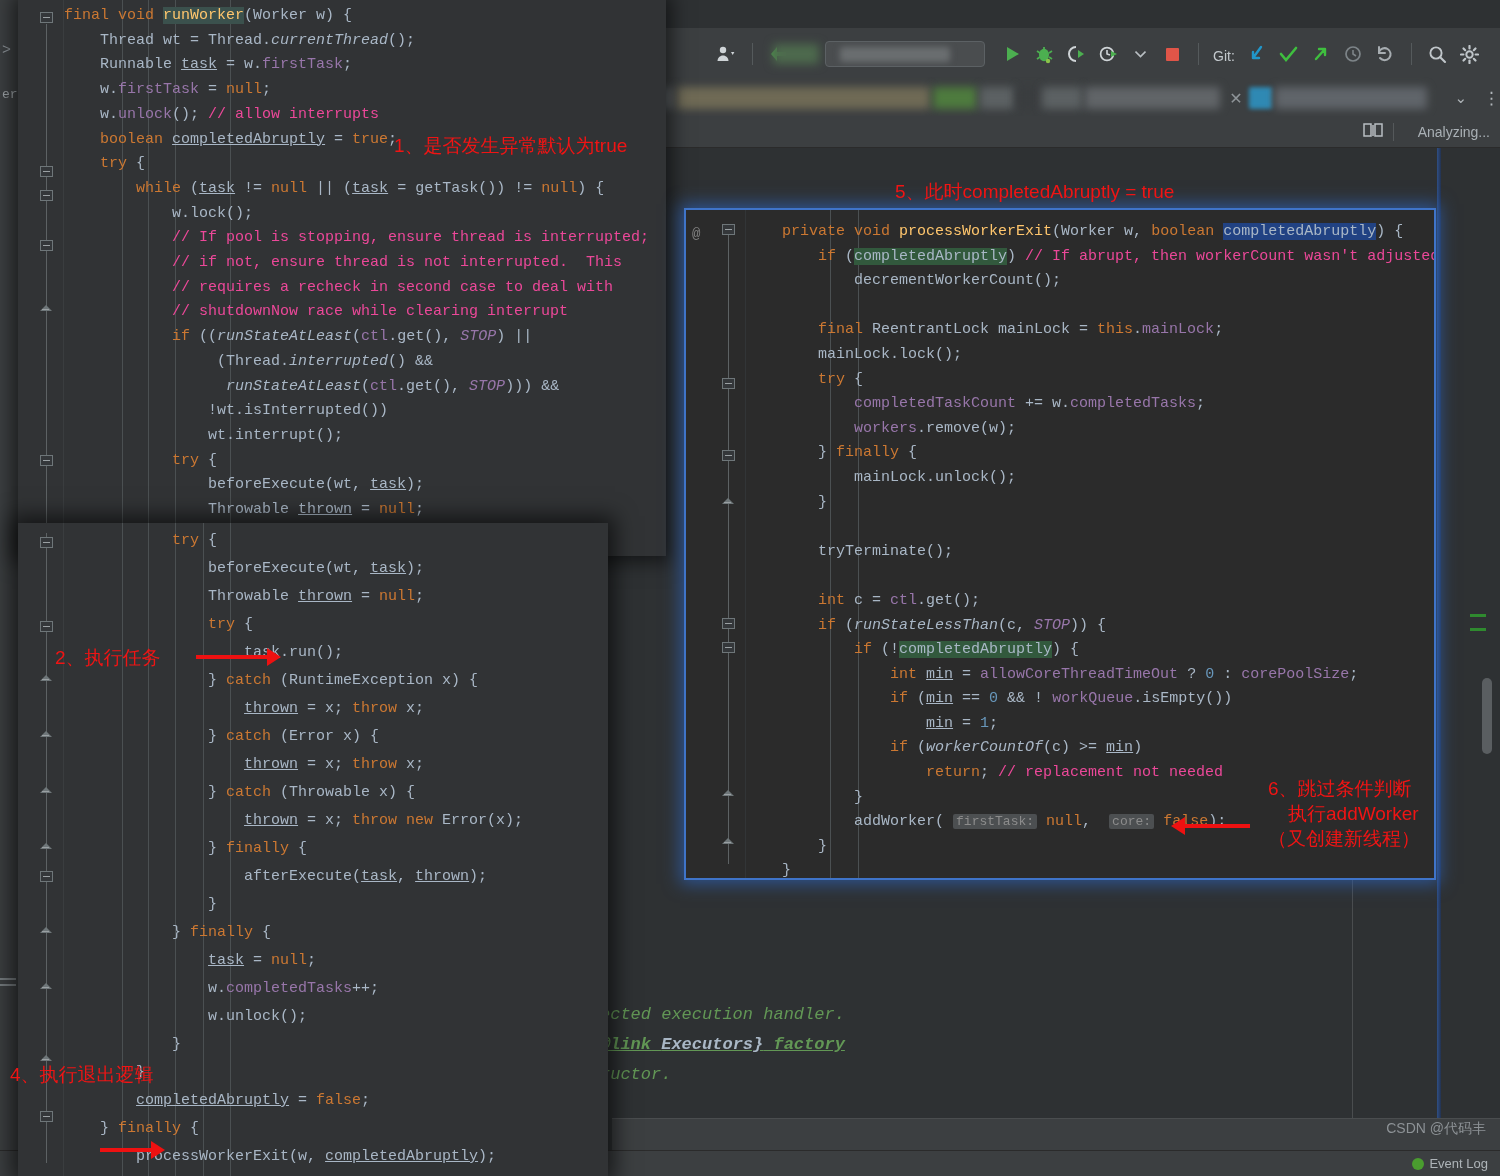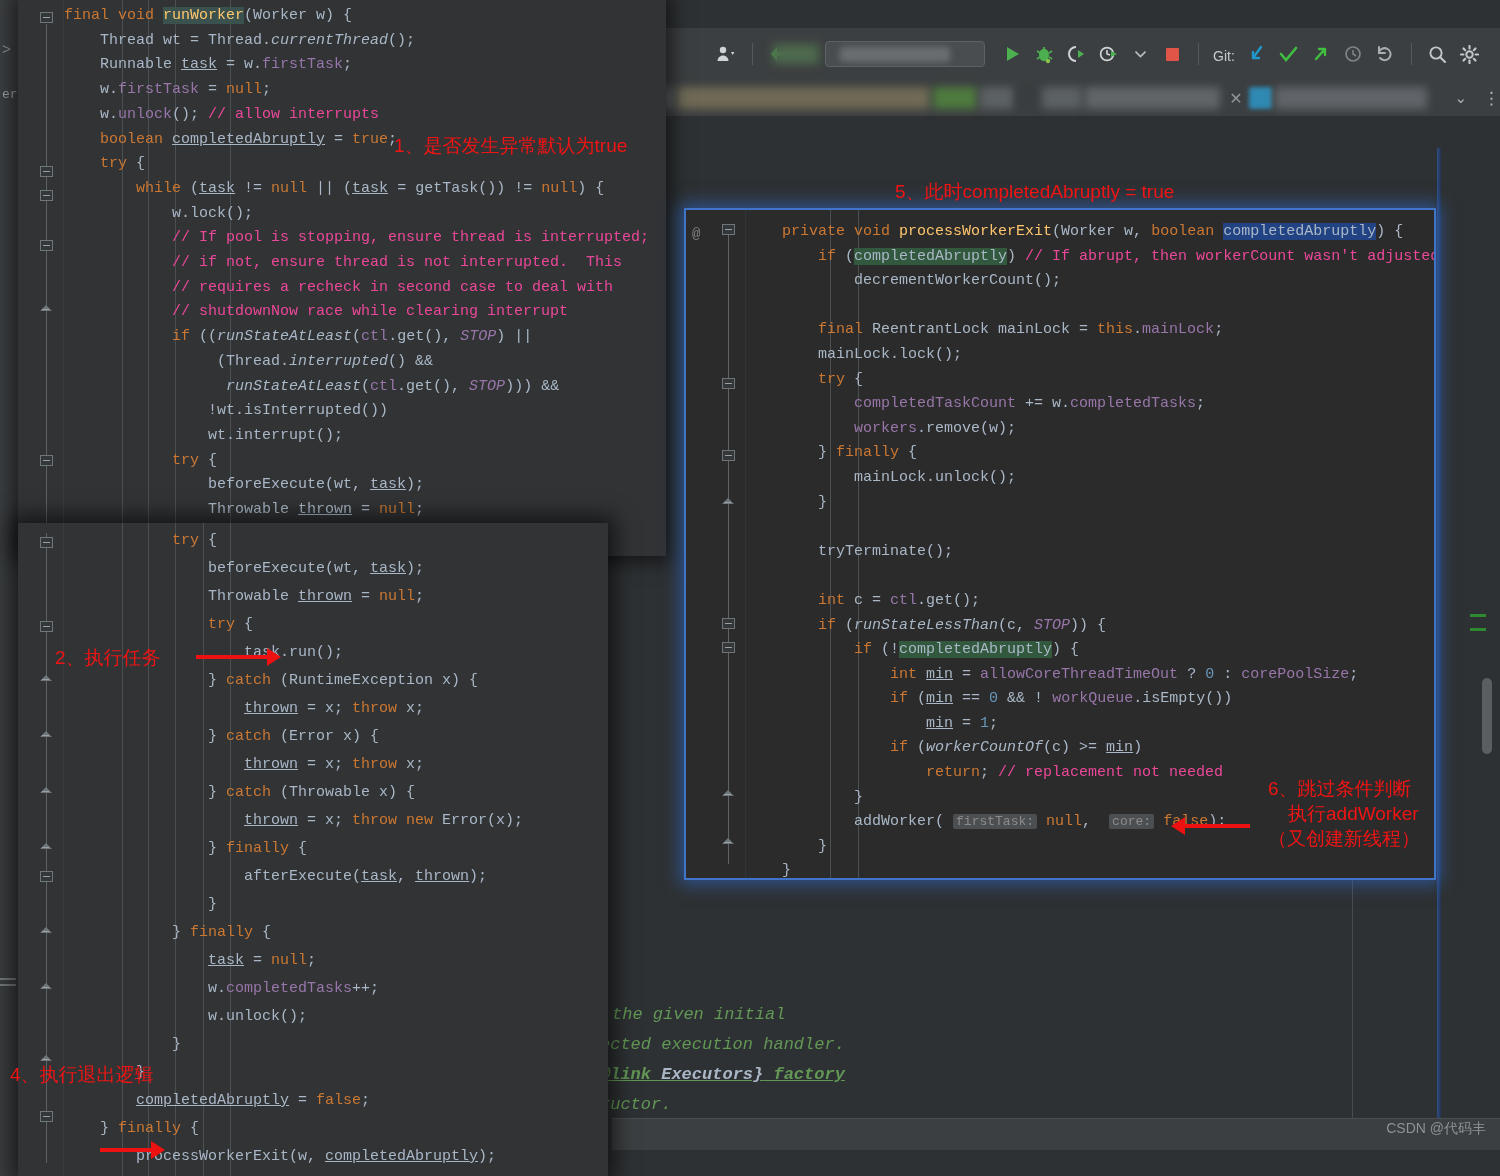--- a/index.html
+++ b/index.html
@@ -353,41 +353,74 @@
     <div class="tab-blur" style="width:26px;background:#3a3d3f;"></div>
     <div class="tab-blur" style="width:48px;background:#5c6163;"></div>
     <div class="tab-blur" style="width:160px;background:#616568;"></div>
     <span style="color:#8e9498;font-size:16px;margin:0 6px;">✕</span>
     <div class="tab-blur" style="width:28px;background:#2f89b3;filter:blur(2px);"></div>
     <div class="tab-blur" style="width:180px;background:#60656a;"></div>
     <span style="color:#b0b6ba;font-size:15px;margin-left:24px;">⌄</span>
     <span style="color:#b0b6ba;font-size:17px;margin-left:16px;letter-spacing:0;">⋮</span>
   </div>
 
+  <div class="navline">
+    <span class="book-icon">
+      <svg width="20" height="16" viewBox="0 0 20 16">
+          <path d="M1 2 h7 v12 h-7 z M12 2 h7 v12 h-7 z M10 3 v11" stroke="#b8bec2" stroke-width="1.5" fill="none"></path>
+        </svg>
+    </span>
+    <span class="navsep"></span>
+    <span class="analyzing">Analyzing...</span>
+  </div>
 
   <div class="javadoc">
-    <span class="ln">the given initial</span>
     <span class="ln" style="margin-left:-12px;">ected execution handler.</span>
     <span class="ln linkw" style="margin-left:-12px;"><u>@link</u> <span class="grey">Executors}</span> factory</span>
     <span class="ln" style="margin-left:-12px;">ructor.</span>
   </div>
 
   <div class="editor-right-edge"></div>
   <div class="r-scrollbar"></div>
   <div class="r-green-small" style="top:614px;"></div>
   <div class="r-green-small" style="top:628px;"></div>
   <div class="vsplit"></div>
   <div class="leftmini">
       <i></i>
       <i></i>
     </div>
 
   <div class="bottombar-bg"></div>
   <div class="watermark">CSDN @代码丰</div>
 
+  <div class="statusbar">
+    <span class="sb-item">
+      <span class="sb-bug">
+        <svg width="13" height="13" viewBox="0 0 13 13">
+            <ellipse cx="6.5" cy="7.5" rx="3.4" ry="4.2" fill="#cfd3d6"></ellipse>
+            <path d="M1 5 L3.4 6 M12 5 L9.6 6 M1 10 L3.4 9 M12 10 L9.6 9 M6.5 1 L6.5 3" stroke="#cfd3d6" stroke-width="1.2" fill="none"></path>
+          </svg>
+      </span>
+      <span>Debug</span>
+    </span>
+    <span class="sb-item">
+      <span class="sb-spring">
+        <svg width="14" height="12" viewBox="0 0 14 12">
+            <path d="M1 10 C4 2 10 1 13 2 C11 8 5 11 1 10 Z" fill="#6db33f"></path>
+          </svg>
+      </span>
+      <span>Spring</span>
+    </span>
+    <span class="right">
+      <span class="sb-item">
+        <span class="sb-evt-dot"></span>
+        <span>Event Log</span>
+      </span>
+    </span>
+  </div>
 
   <div class="panel" id="panelA">
     <div class="gutter">
       <div class="foldline" style="top:24px;height:510px;"></div>
       <div class="fold" style="top:12px;"></div>
       <div class="fold" style="top:166px;"></div>
       <div class="fold" style="top:190px;"></div>
       <div class="fold" style="top:240px;"></div>
       <div class="fold tri" style="top:305px;"></div>
       <div class="fold" style="top:455px;"></div>

